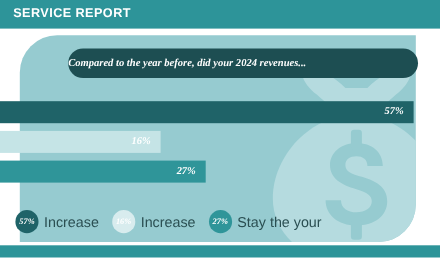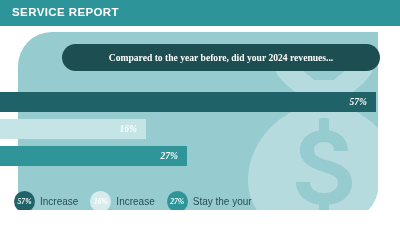--- a/index.html
+++ b/index.html
@@ -12,21 +12,21 @@
     overflow: hidden;
     background: #ffffff;
     font-family: "Liberation Sans", sans-serif;
     position: relative;
   }
 
   #infographic {
     position: absolute;
     left: 0; top: 0;
     width: 400px;
-    height: 210px;
+    height: 234px;
     background: #ffffff;
     overflow: hidden;
   }
 
   
   .header-bar {
     position: absolute;
     left: 0; top: 0;
     width: 400px;
     height: 26px;
@@ -88,24 +88,24 @@
     border-radius: 13.5px;
     z-index: 4;
   }
   .question-text {
     position: absolute;
     left: 0;
     top: 0;
     width: 318px;
     height: 27px;
     line-height: 27px;
-    text-align: center;
     color: #ffffff;
     font-size: 9.6px;
     font-weight: bold;
+    font-style: italic;
     font-family: "Liberation Serif", serif;
     white-space: nowrap;
     overflow: hidden;
   }
 
   
   .bar {
     position: absolute;
     left: 0;
     height: 20px;
@@ -154,21 +154,21 @@
     justify-content: center;
     font-size: 7.6px;
     font-weight: bold;
     font-style: italic;
     font-family: "Liberation Serif", serif;
     color: #ffffff;
     flex: none;
   }
   .legend-label {
     margin-left: 5px;
-    font-size: 10px;
+    font-size: 13px;
     color: #2b4f52;
     font-family: "Liberation Sans", sans-serif;
     white-space: nowrap;
   }
   .legend-item.b1 .legend-bubble { background: #1f6368; }
   .legend-item.b2 .legend-bubble { background: #d8ecee; color: #ffffff; }
   .legend-item.b3 .legend-bubble { background: #2f9599; }
 </style>
 </head>
 <body>

